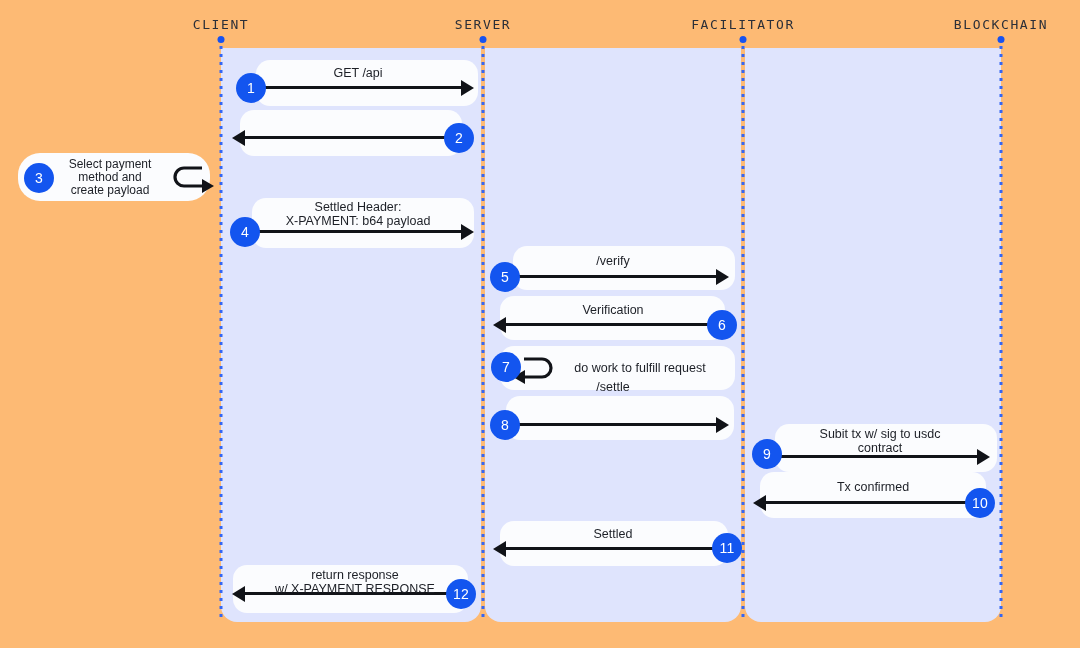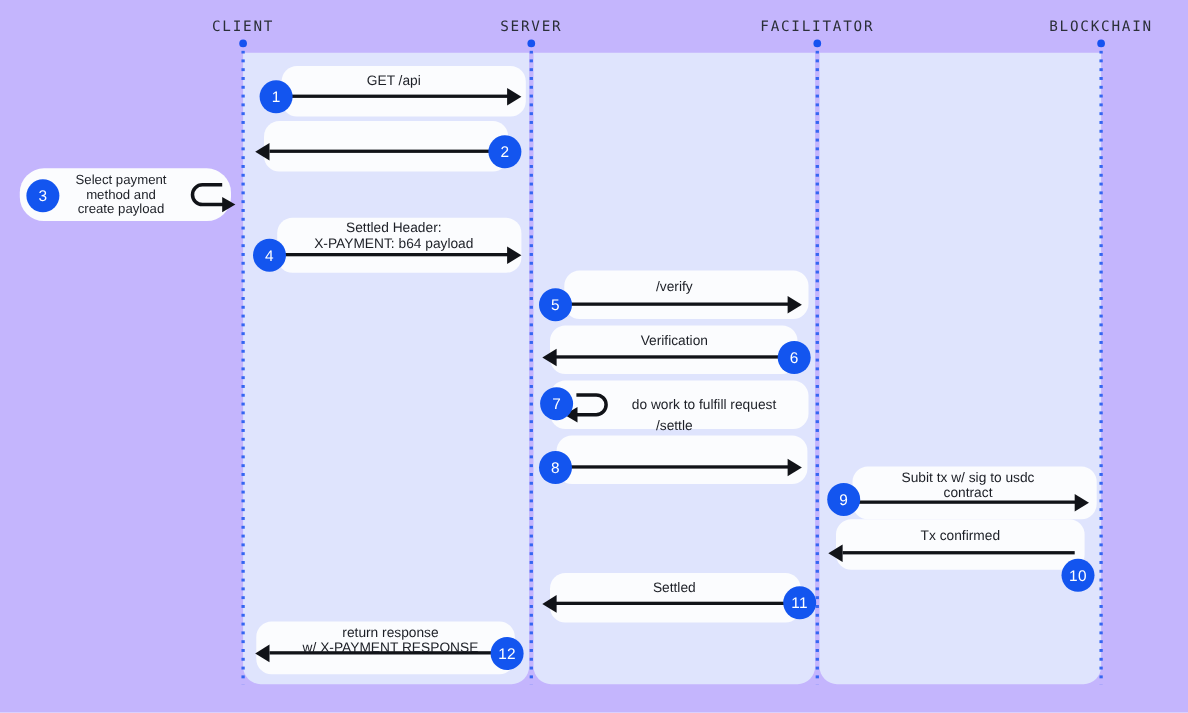--- a/index.html
+++ b/index.html
@@ -10,21 +10,21 @@
   body {
     width: 1080px;
     height: 648px;
     font-family: "Liberation Sans", sans-serif;
     overflow: hidden;
   }
   #canvas {
     position: relative;
     width: 1080px;
     height: 648px;
-    background: #c4b5fd;
+    background: #fdba74;
   }
 
   
   .actor-label {
     position: absolute;
     transform: translateX(-50%);
     font-family: "DejaVu Sans Mono", "Liberation Mono", monospace;
     font-size: 13px;
     letter-spacing: 1.6px;
     color: #2b2f38;
@@ -220,21 +220,21 @@
   <div class="msg-line" style="left:766px; top:455px; width:213px;"></div>
   <div class="arrowhead right" style="left:977px; top:448.5px;"></div>
   <div class="caption" style="left:880px; top:427px; width:210px;text-align:center;">Subit tx w/ sig to usdc
 contract</div>
   <div class="badge" style="left:767px; top:454px;">9</div>
 
   <div class="bubble" style="left:760px; top:472px; width:226px; height:46px;"></div>
   <div class="msg-line" style="left:766px; top:501px; width:211px;"></div>
   <div class="arrowhead left" style="left:753px; top:494.5px;"></div>
   <div class="caption" style="left:873px; top:480px; width:200px;">Tx confirmed</div>
-  <div class="badge" style="left:980px; top:503px;margin-top:20px;">10</div>
+  <div class="badge" style="left:980px; top:503px;">10</div>
 
   <div class="bubble" style="left:500px; top:521px; width:228px; height:45px;"></div>
   <div class="msg-line" style="left:505px; top:547px; width:215px;"></div>
   <div class="arrowhead left" style="left:493px; top:540.5px;"></div>
   <div class="caption" style="left:613px; top:527px; width:200px;">Settled</div>
   <div class="badge" style="left:727px; top:548px;">11</div>
 
   <div class="bubble" style="left:233px; top:565px; width:235px; height:48px;"></div>
   <div class="msg-line" style="left:245px; top:592px; width:213px;"></div>
   <div class="arrowhead left" style="left:232px; top:585.5px;"></div>

